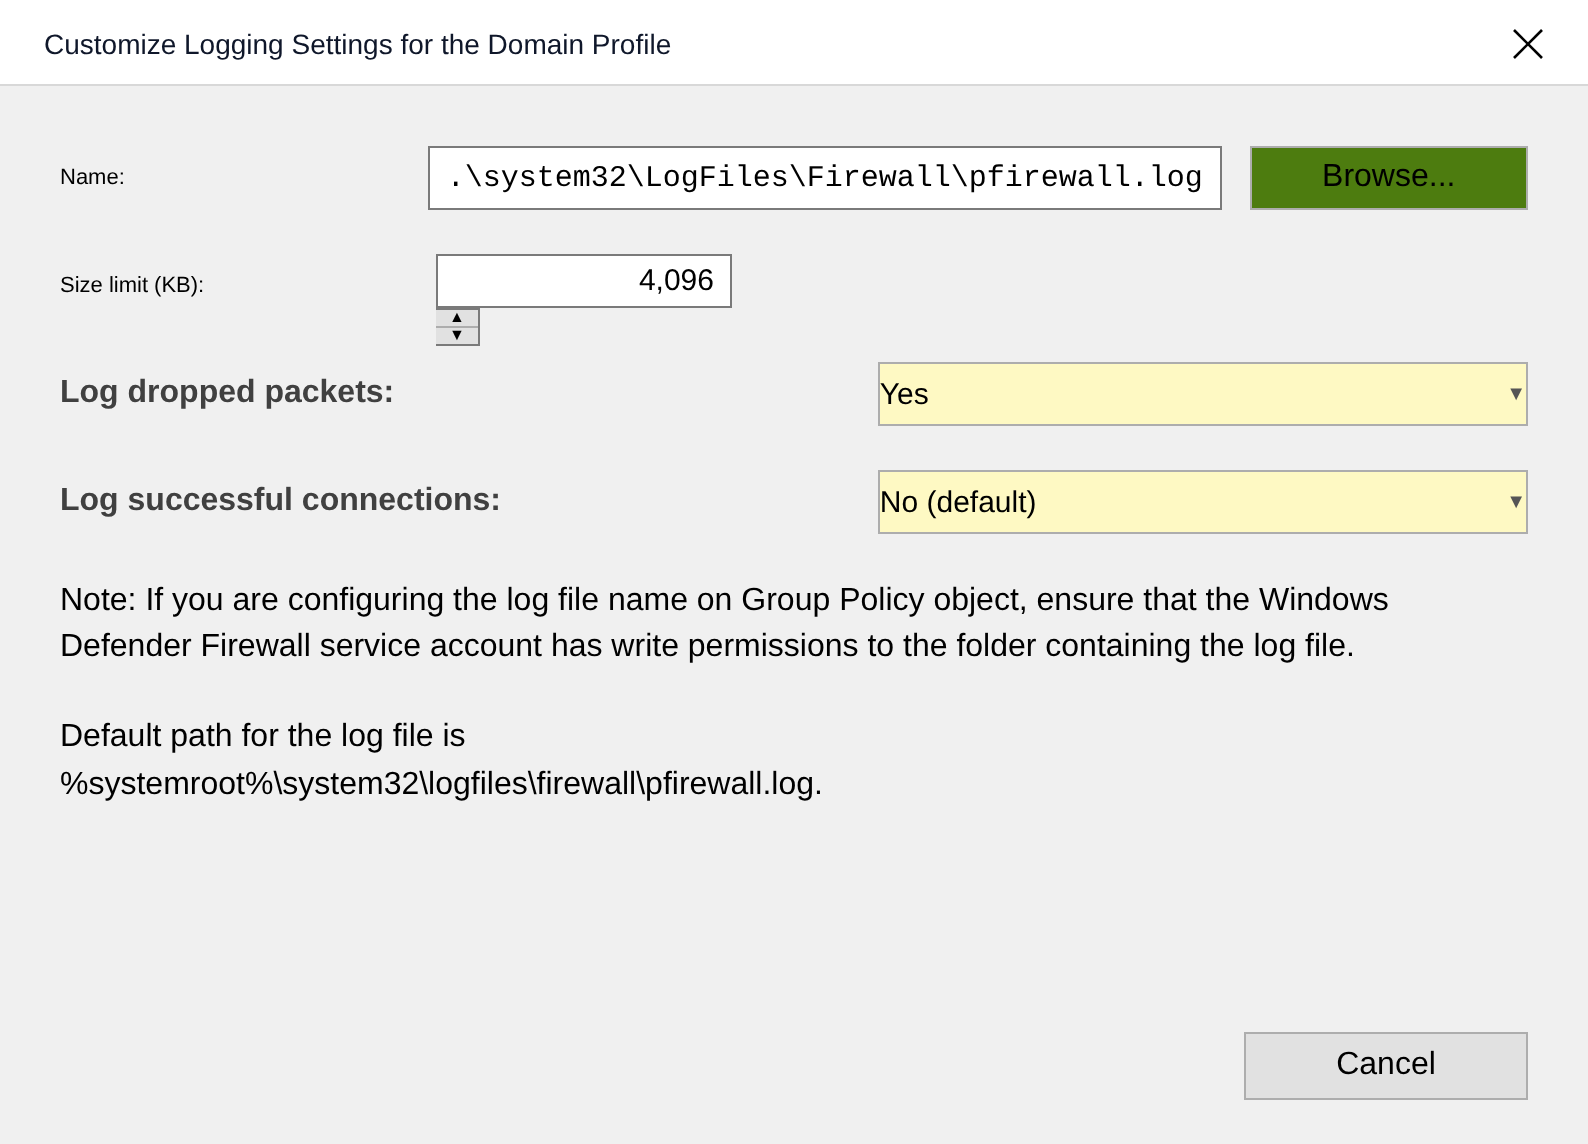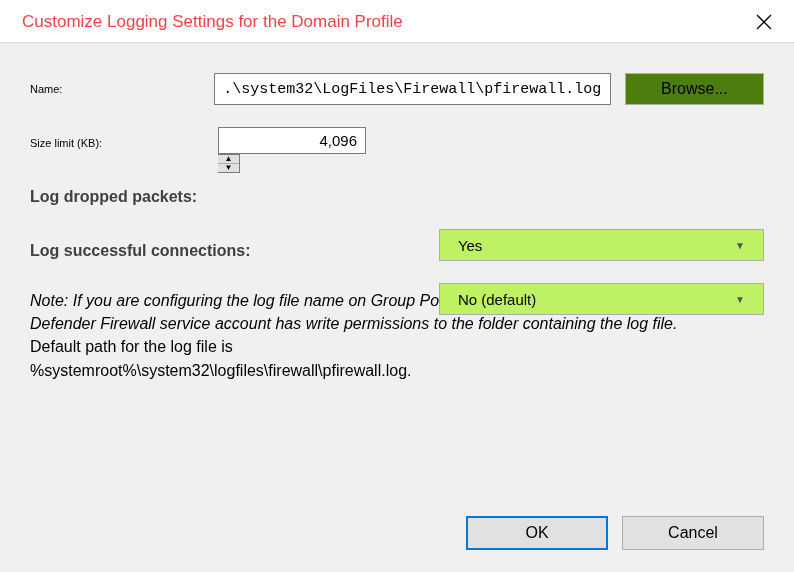--- a/index.html
+++ b/index.html
@@ -16,22 +16,22 @@
       overflow: hidden;
     }
     .titlebar {
       display: flex;
       justify-content: space-between;
       align-items: center;
       padding: 10px 18px 8px 22px;
       background: #ffffff;
     }
     .titlebar-title {
-      font-size: 17px;
-      color: #ef4444;
+      font-size: 14px;
+      color: #0f172a;
     }
     .close-btn {
       width: 24px;
       height: 24px;
       display: flex;
       align-items: center;
       justify-content: center;
       cursor: pointer;
       font-size: 18px;
     }
@@ -121,40 +121,39 @@
       border-bottom: 1px solid #adadad;
     }
     .dropdown {
       position: relative;
       width: 326px;
       height: 32px;
     }
     .dropdown-display {
       width: 100%;
       height: 100%;
-      background: #bef264;
+      background: #fef9c3;
       border: 1px solid #adadad;
       display: flex;
       align-items: center;
       justify-content: space-between;
-      padding: 0 18px;
-      cursor: pointer;
-      font-size: 15px;
-      margin-top: 48px;
+      padding: 0 0;
+      cursor: pointer;
+      font-size: 15px;
     }
     .chevron {
       font-size: 10px;
       color: #555;
     }
     .note-text {
       font-size: 16px;
       color: #000000;
       line-height: 1.45;
       margin-top: 10px;
-      font-style: italic;
+      margin-bottom: 22px;
     }
     .path-text {
       font-size: 16px;
       color: #000000;
       line-height: 1.45;
     }
     .button-row {
       position: absolute;
       bottom: 22px;
       right: 30px;
@@ -227,17 +226,16 @@
   </div>
 
   <div class="note-text">Note: If you are configuring the log file name on Group Policy object, ensure that the Windows Defender Firewall service account has write permissions to the folder containing the log file.</div>
 
   <div class="path-text">
     <span>Default path for the log file is</span><br>
     <span>%systemroot%\system32\logfiles\firewall\pfirewall.log.</span>
   </div>
 
   <div class="button-row">
-    <button class="dlg-btn primary">OK</button>
     <button class="dlg-btn">Cancel</button>
   </div>
 
 </div>
 
 </body></html>

